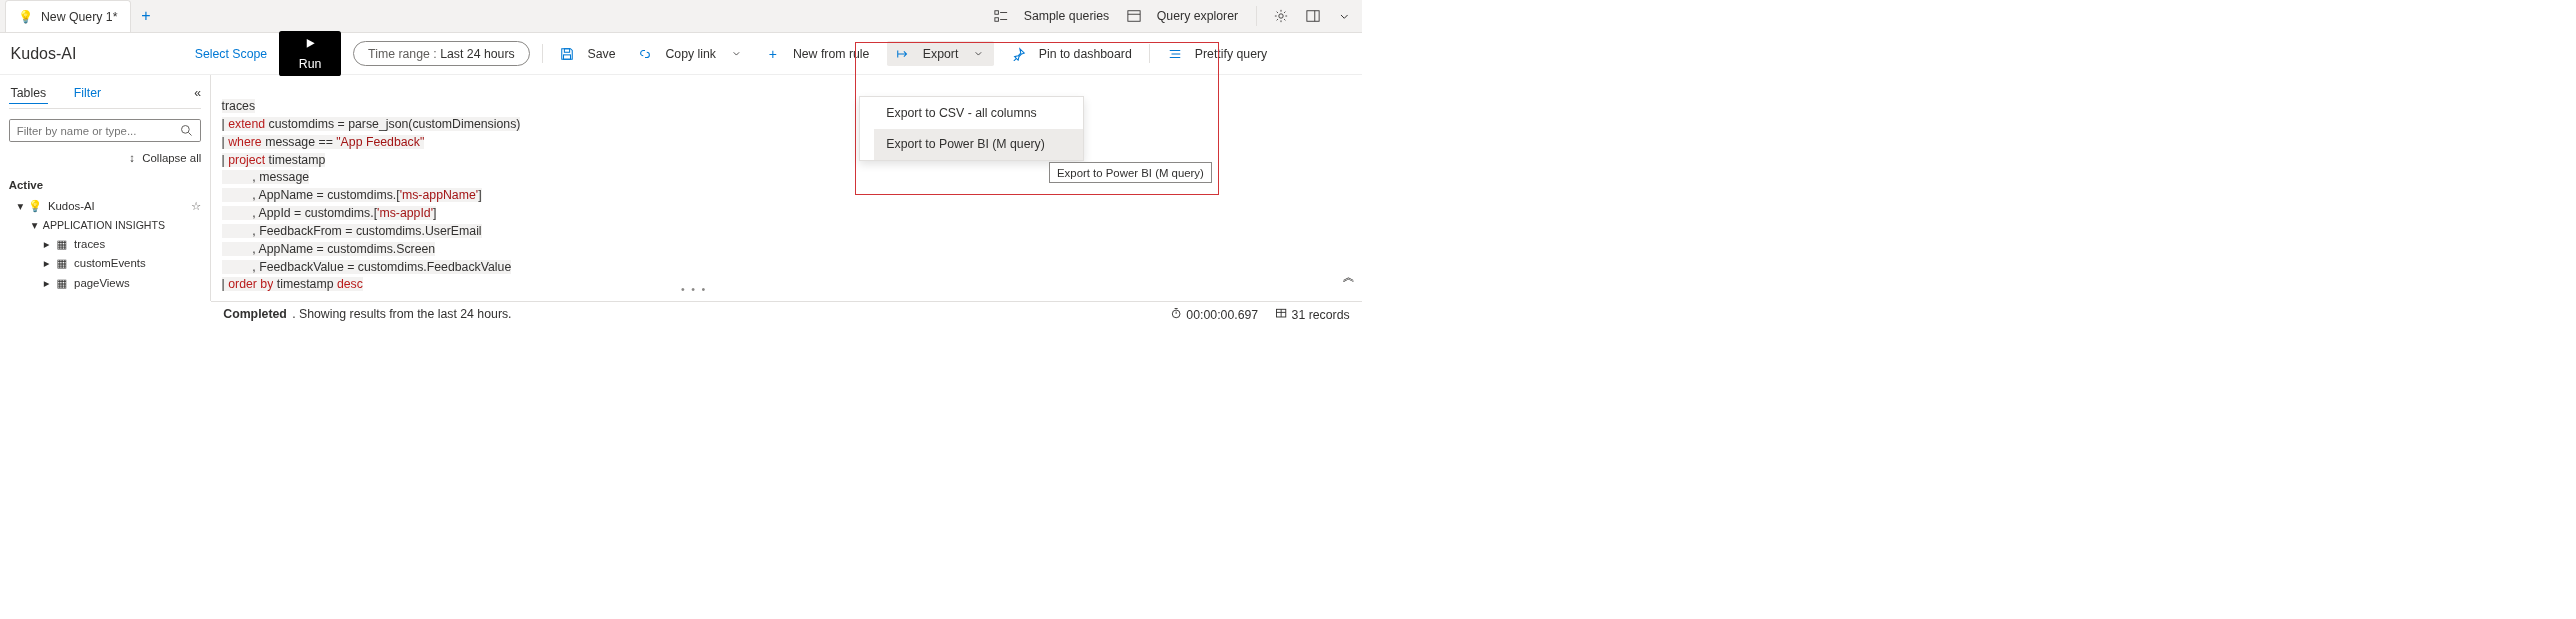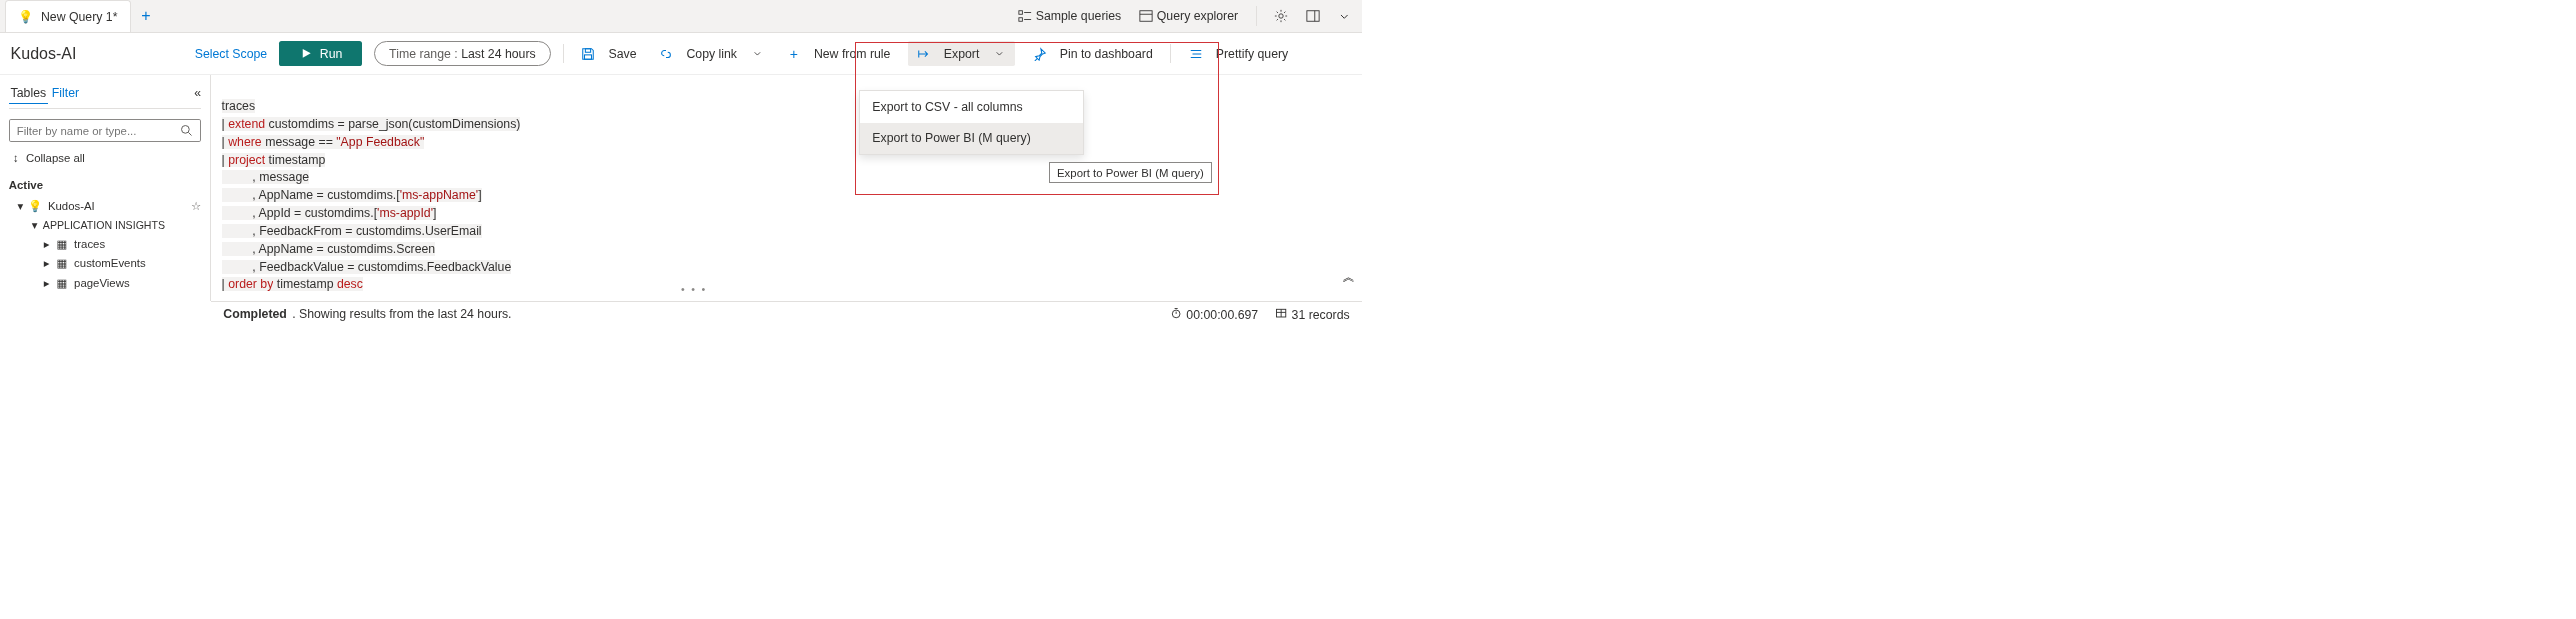--- a/index.html
+++ b/index.html
@@ -4,60 +4,60 @@
 <style>
   * { box-sizing: border-box; margin: 0; padding: 0; font-family: "Segoe UI", -apple-system, sans-serif; }
   body { background: #fff; color: #323130; font-size: 11.4px; width: 1362px; height: 327px; position: relative; }
 
   
   .tab-bar { display: flex; align-items: center; height: 33px; border-bottom: 0.9px solid #e1dfdd; background: #f3f2f1; }
   .tab { display: flex; align-items: center; height: 32px; padding: 0 12.3px; background: #fff; border: 0.9px solid #e1dfdd; border-bottom: none; border-radius: 3.5px 3.5px 0 0; margin-left: 5.3px; gap: 7px; font-size: 12.3px; }
   .tab .bulb { color: #8a2be2; }
   .new-tab-btn { color: #0078d4; font-size: 16px; padding: 0 10.6px; cursor: pointer; }
   .top-right { margin-left: auto; display: flex; align-items: center; gap: 17.6px; padding-right: 10.6px; font-size: 12.3px; color: #323130; }
-  .top-right .item { display: flex; align-items: center; gap: 4px; cursor: pointer; }
+  .top-right .item { display: flex; align-items: center; gap: 16px; cursor: pointer; }
 
   
   .toolbar { display: flex; align-items: center; height: 42px; padding: 0 10.6px; gap: 12.3px; border-bottom: 0.9px solid #eee; }
   .scope-name { font-size: 16px; }
   .select-scope { color: #0078d4; font-size: 12.3px; cursor: pointer; margin-left: 106px; }
-  .run-btn { background: #0f766e; color: #fff; border: none; border-radius: 2.6px; padding: 5.3px 19.4px; font-size: 12.3px; display: flex; align-items: center; gap: 7px; cursor: pointer; }
+  .run-btn { background: #000000; color: #fff; border: none; border-radius: 2.6px; padding: 5.3px 19.4px; font-size: 12.3px; display: flex; align-items: center; gap: 7px; cursor: pointer; flex-direction: column; }
   .time-range { border: 0.9px solid #8a8886; border-radius: 14px; padding: 4.4px 14px; font-size: 12.3px; display: flex; gap: 3.5px; text-align: center; }
   .tlabel { color: #605e5c }
   .tbtn { display: flex; align-items: center; gap: 13px; cursor: pointer; font-size: 12.3px; color: #323130; padding: 3.5px 5.3px; }
   .tbtn.export { background: #edebe9; border-radius: 1.8px; padding: 5.3px 8.8px; }
   .divider { width: 0.9px; height: 19.4px; background: #e1dfdd; }
 
   
   .main { display: flex; height: calc(327px - 33px - 42px - 26.4px); }
   .sidebar { width: 211px; border-right: 0.9px solid #e1dfdd; padding: 7px 8.8px; display: flex; flex-direction: column; gap: 5.3px; }
-  .side-tabs { display: flex; gap: 2px; border-bottom: 0.9px solid #e1dfdd; padding-bottom: 3.5px; align-items: center; }
+  .side-tabs { display: flex; gap: 24px; border-bottom: 0.9px solid #e1dfdd; padding-bottom: 3.5px; align-items: center; }
   .side-tab { font-size: 12.3px; padding: 3.5px 1.8px; cursor: pointer; color: #605e5c; }
   .side-tab.active { color: #323130; border-bottom: 1.8px solid #0078d4; }
   .collapse-chev { margin-left: auto; font-size: 12.3px; }
   .filter-box { display: flex; align-items: center; border: 0.9px solid #8a8886; border-radius: 1.8px; padding: 3.5px 7px; margin-top: 5.3px; }
   .filter-box input { border: none; outline: none; flex: 1; font-size: 11.4px; }
-  .collapse-all { text-align: left; font-size: 11.4px; color: #323130; padding: 3.5px 0; }
+  .collapse-all { text-align: right; font-size: 11.4px; color: #323130; padding: 3.5px 0; }
   .tree { font-size: 11.4px; }
   .tree .group { font-weight: 600; padding: 5.3px 0; }
   .tree .node { display: flex; align-items: center; gap: 5.3px; padding: 2.6px 0 2.6px 8.8px; cursor: pointer; }
   .tree .child { padding-left: 23px; }
   .tree .gchild { padding-left: 35px; }
   .star { margin-left: auto; color: #605e5c; }
 
   .editor { flex: 1; padding: 5.3px 10.6px; font-family: Consolas, monospace; font-size: 12.3px; line-height: 1.45; white-space: pre; position: relative; }
   .kw { color: #b91c1c; }
   .pipe { color: #323130; }
   .str { color: #a31515; }
   .editor span { background: #f3f2f1;}
 
   
   .overlay-box { position: absolute; border: 1.3px solid #d13438; pointer-events: none; }
   .red-outer { top: 42px; left: 855px; width: 364px; height: 153px; }
-  .dropdown { position: absolute; top: 90px; left: 859px; width: 225px; background: #fff; border: 0.9px solid #e1dfdd; box-shadow: 0 3.5px 8.8px rgba(0,0,0,.12); z-index: 5; }
+  .dropdown { position: absolute; top: 96px; left: 859px; width: 225px; background: #fff; border: 0.9px solid #e1dfdd; box-shadow: 0 3.5px 8.8px rgba(0,0,0,.12); z-index: 5; padding-left: 14px; }
   .dropdown .ditem { padding: 8.8px 12.3px; font-size: 12.3px; cursor: pointer; }
   .dropdown .ditem.hover { background: #edebe9; }
   .tooltip { position: absolute; top: 162px; left: 1049px; border: 0.9px solid #8a8886; background: #fff; padding: 3.5px 7px; font-size: 11.4px; z-index: 6; }
 
   
   .status { position: absolute; bottom: 0; left: 211px; right: 0; height: 26.4px; border-top: 0.9px solid #e1dfdd; display: flex; align-items: center; padding: 0 12.3px; font-size: 12.3px; gap: 5.3px; }
   .status .right { margin-left: auto; display: flex; align-items: flex-start; gap: 16px; }
 
   .ic { display: inline-flex; width: 14px; height: 14px; align-items: center; justify-content: center; }
   .scroll-top-btn { position: absolute; right: 7px; top: 269px; font-size: 12.3px; }

